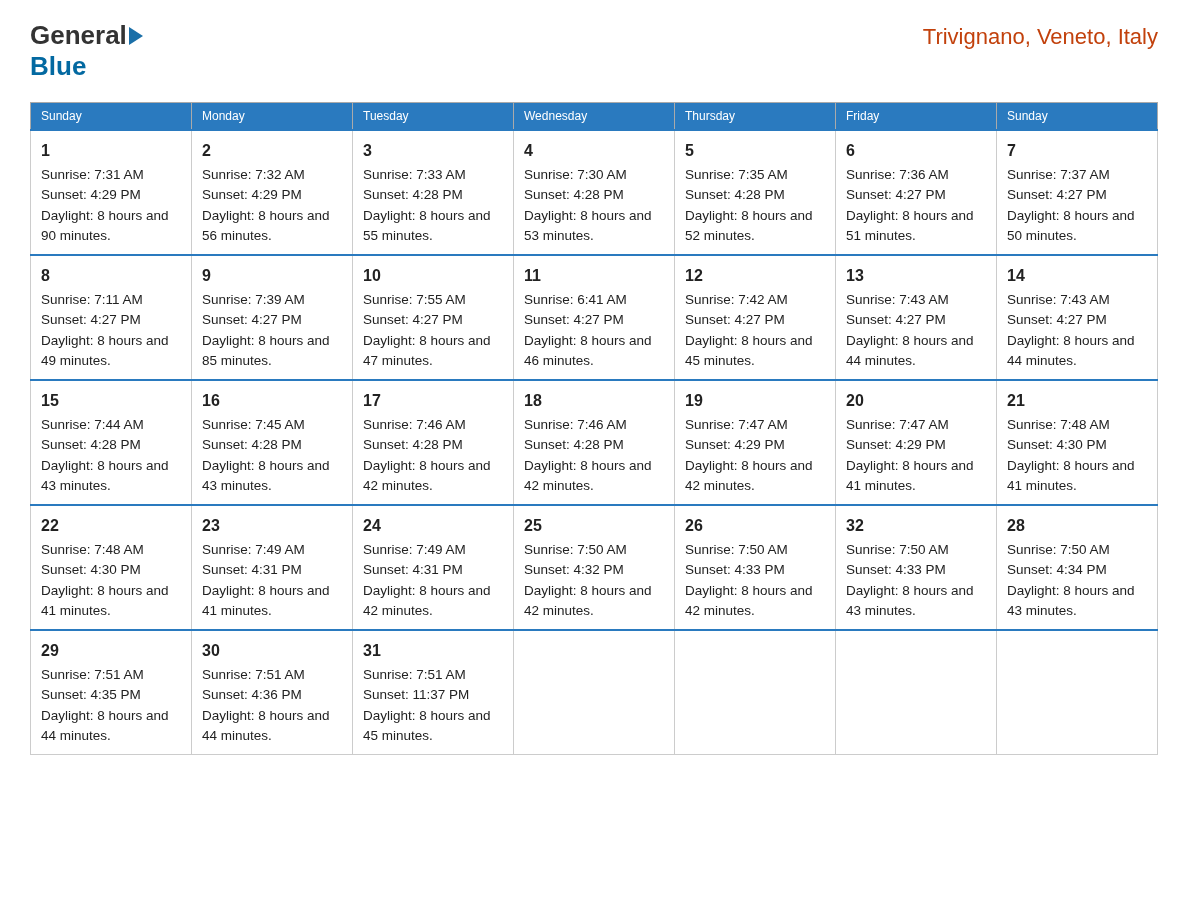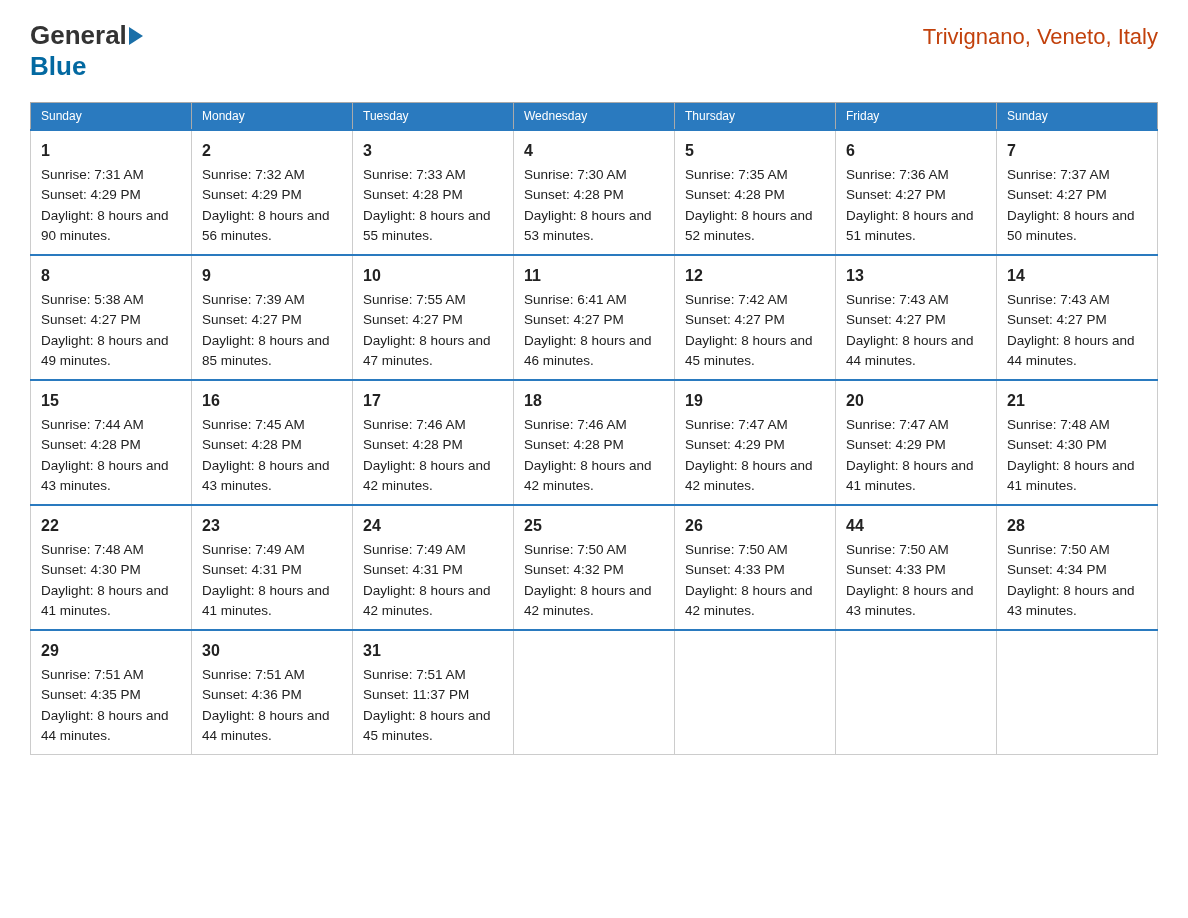--- a/index.html
+++ b/index.html
@@ -128,21 +128,21 @@
   <tr>
         <td><span class="day-num">1</span><span>Sunrise: 7:31 AM</span><br><span>Sunset: 4:29 PM</span><br><span>Daylight: 8 hours and 90 minutes.</span></td>
         <td><span class="day-num">2</span><span>Sunrise: 7:32 AM</span><br><span>Sunset: 4:29 PM</span><br><span>Daylight: 8 hours and 56 minutes.</span></td>
         <td><span class="day-num">3</span><span>Sunrise: 7:33 AM</span><br><span>Sunset: 4:28 PM</span><br><span>Daylight: 8 hours and 55 minutes.</span></td>
         <td><span class="day-num">4</span><span>Sunrise: 7:30 AM</span><br><span>Sunset: 4:28 PM</span><br><span>Daylight: 8 hours and 53 minutes.</span></td>
         <td><span class="day-num">5</span><span>Sunrise: 7:35 AM</span><br><span>Sunset: 4:28 PM</span><br><span>Daylight: 8 hours and 52 minutes.</span></td>
         <td><span class="day-num">6</span><span>Sunrise: 7:36 AM</span><br><span>Sunset: 4:27 PM</span><br><span>Daylight: 8 hours and 51 minutes.</span></td>
         <td><span class="day-num">7</span><span>Sunrise: 7:37 AM</span><br><span>Sunset: 4:27 PM</span><br><span>Daylight: 8 hours and 50 minutes.</span></td>
       </tr>
       <tr>
-        <td><span class="day-num">8</span><span>Sunrise: 5:38 AM</span><br><span>Sunset: 4:27 PM</span><br><span>Daylight: 8 hours and 49 minutes.</span></td>
+        <td><span class="day-num">8</span><span>Sunrise: 7:11 AM</span><br><span>Sunset: 4:27 PM</span><br><span>Daylight: 8 hours and 49 minutes.</span></td>
         <td><span class="day-num">9</span><span>Sunrise: 7:39 AM</span><br><span>Sunset: 4:27 PM</span><br><span>Daylight: 8 hours and 85 minutes.</span></td>
         <td><span class="day-num">10</span><span>Sunrise: 7:55 AM</span><br><span>Sunset: 4:27 PM</span><br><span>Daylight: 8 hours and 47 minutes.</span></td>
         <td><span class="day-num">11</span><span>Sunrise: 6:41 AM</span><br><span>Sunset: 4:27 PM</span><br><span>Daylight: 8 hours and 46 minutes.</span></td>
         <td><span class="day-num">12</span><span>Sunrise: 7:42 AM</span><br><span>Sunset: 4:27 PM</span><br><span>Daylight: 8 hours and 45 minutes.</span></td>
         <td><span class="day-num">13</span><span>Sunrise: 7:43 AM</span><br><span>Sunset: 4:27 PM</span><br><span>Daylight: 8 hours and 44 minutes.</span></td>
         <td><span class="day-num">14</span><span>Sunrise: 7:43 AM</span><br><span>Sunset: 4:27 PM</span><br><span>Daylight: 8 hours and 44 minutes.</span></td>
       </tr>
       <tr>
         <td><span class="day-num">15</span><span>Sunrise: 7:44 AM</span><br><span>Sunset: 4:28 PM</span><br><span>Daylight: 8 hours and 43 minutes.</span></td>
         <td><span class="day-num">16</span><span>Sunrise: 7:45 AM</span><br><span>Sunset: 4:28 PM</span><br><span>Daylight: 8 hours and 43 minutes.</span></td>
@@ -151,21 +151,21 @@
         <td><span class="day-num">19</span><span>Sunrise: 7:47 AM</span><br><span>Sunset: 4:29 PM</span><br><span>Daylight: 8 hours and 42 minutes.</span></td>
         <td><span class="day-num">20</span><span>Sunrise: 7:47 AM</span><br><span>Sunset: 4:29 PM</span><br><span>Daylight: 8 hours and 41 minutes.</span></td>
         <td><span class="day-num">21</span><span>Sunrise: 7:48 AM</span><br><span>Sunset: 4:30 PM</span><br><span>Daylight: 8 hours and 41 minutes.</span></td>
       </tr>
       <tr>
         <td><span class="day-num">22</span><span>Sunrise: 7:48 AM</span><br><span>Sunset: 4:30 PM</span><br><span>Daylight: 8 hours and 41 minutes.</span></td>
         <td><span class="day-num">23</span><span>Sunrise: 7:49 AM</span><br><span>Sunset: 4:31 PM</span><br><span>Daylight: 8 hours and 41 minutes.</span></td>
         <td><span class="day-num">24</span><span>Sunrise: 7:49 AM</span><br><span>Sunset: 4:31 PM</span><br><span>Daylight: 8 hours and 42 minutes.</span></td>
         <td><span class="day-num">25</span><span>Sunrise: 7:50 AM</span><br><span>Sunset: 4:32 PM</span><br><span>Daylight: 8 hours and 42 minutes.</span></td>
         <td><span class="day-num">26</span><span>Sunrise: 7:50 AM</span><br><span>Sunset: 4:33 PM</span><br><span>Daylight: 8 hours and 42 minutes.</span></td>
-        <td><span class="day-num">44</span><span>Sunrise: 7:50 AM</span><br><span>Sunset: 4:33 PM</span><br><span>Daylight: 8 hours and 43 minutes.</span></td>
+        <td><span class="day-num">32</span><span>Sunrise: 7:50 AM</span><br><span>Sunset: 4:33 PM</span><br><span>Daylight: 8 hours and 43 minutes.</span></td>
         <td><span class="day-num">28</span><span>Sunrise: 7:50 AM</span><br><span>Sunset: 4:34 PM</span><br><span>Daylight: 8 hours and 43 minutes.</span></td>
       </tr>
       <tr>
         <td><span class="day-num">29</span><span>Sunrise: 7:51 AM</span><br><span>Sunset: 4:35 PM</span><br><span>Daylight: 8 hours and 44 minutes.</span></td>
         <td><span class="day-num">30</span><span>Sunrise: 7:51 AM</span><br><span>Sunset: 4:36 PM</span><br><span>Daylight: 8 hours and 44 minutes.</span></td>
         <td><span class="day-num">31</span><span>Sunrise: 7:51 AM</span><br><span>Sunset: 11:37 PM</span><br><span>Daylight: 8 hours and 45 minutes.</span></td>
         <td class="empty-cell"></td>
         <td class="empty-cell"></td>
         <td class="empty-cell"></td>
         <td class="empty-cell"></td>

